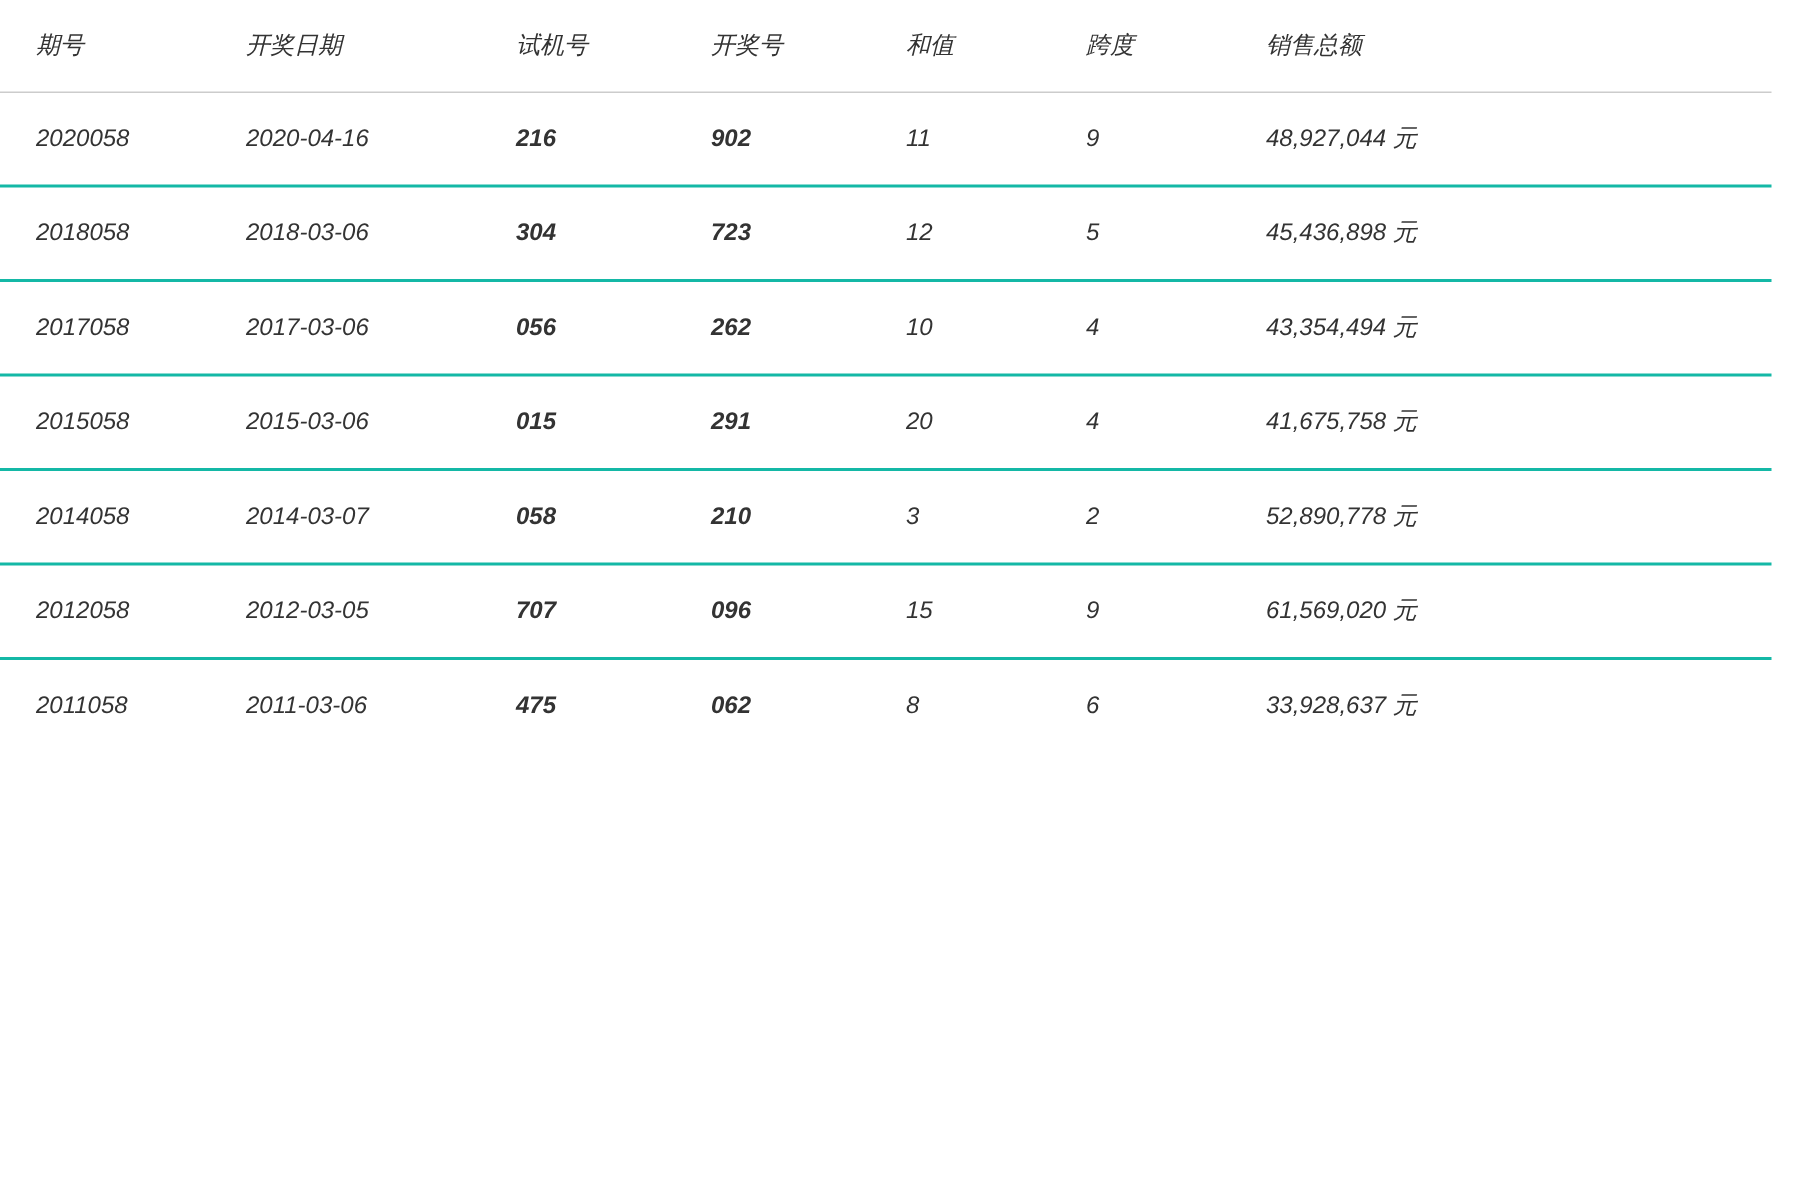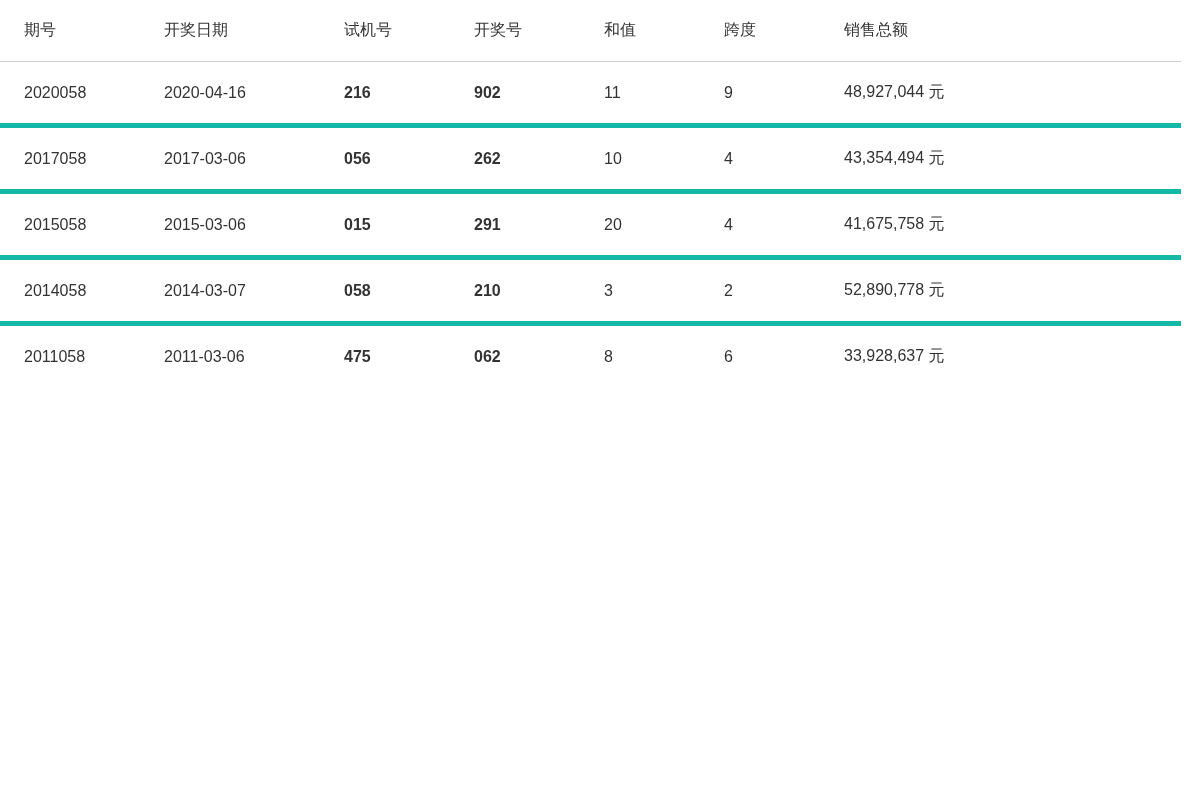--- a/index.html
+++ b/index.html
@@ -11,41 +11,42 @@
     body {
       font-family: -apple-system, BlinkMacSystemFont, "PingFang SC", "Helvetica Neue", "Microsoft YaHei", sans-serif;
       background: #ffffff;
       color: #333333;
       font-size: 16px;
     }
 
     .table-container {
       width: 1181px;
       min-height: 786px;
+      font-style: italic;
     }
 
     table {
       width: 100%;
       border-collapse: collapse;
     }
 
     thead tr {
       border-bottom: 1px solid #cccccc;
     }
 
     thead th {
       padding: 20px 24px;
       text-align: left;
       font-weight: normal;
       color: #333333;
       font-size: 16px;
     }
 
     tbody tr {
-      border-bottom: 5px solid #14b8a6;
+      border-bottom: 2px solid #14b8a6;
     }
 
     tbody tr:last-child {
       border-bottom: none;
     }
 
     tbody td {
       padding: 20px 24px;
       font-size: 16px;
       color: #333333;
@@ -84,20 +85,29 @@
     <tr>
           <td>2020058</td>
           <td>2020-04-16</td>
           <td class="bold">216</td>
           <td class="bold">902</td>
           <td>11</td>
           <td>9</td>
           <td>48,927,044 元</td>
         </tr>
         <tr>
+          <td>2018058</td>
+          <td>2018-03-06</td>
+          <td class="bold">304</td>
+          <td class="bold">723</td>
+          <td>12</td>
+          <td>5</td>
+          <td>45,436,898 元</td>
+        </tr>
+        <tr>
           <td>2017058</td>
           <td>2017-03-06</td>
           <td class="bold">056</td>
           <td class="bold">262</td>
           <td>10</td>
           <td>4</td>
           <td>43,354,494 元</td>
         </tr>
         <tr>
           <td>2015058</td>
@@ -111,20 +121,29 @@
         <tr>
           <td>2014058</td>
           <td>2014-03-07</td>
           <td class="bold">058</td>
           <td class="bold">210</td>
           <td>3</td>
           <td>2</td>
           <td>52,890,778 元</td>
         </tr>
         <tr>
+          <td>2012058</td>
+          <td>2012-03-05</td>
+          <td class="bold">707</td>
+          <td class="bold">096</td>
+          <td>15</td>
+          <td>9</td>
+          <td>61,569,020 元</td>
+        </tr>
+        <tr>
           <td>2011058</td>
           <td>2011-03-06</td>
           <td class="bold">475</td>
           <td class="bold">062</td>
           <td>8</td>
           <td>6</td>
           <td>33,928,637 元</td>
         </tr>
       </tbody>
   </table>

